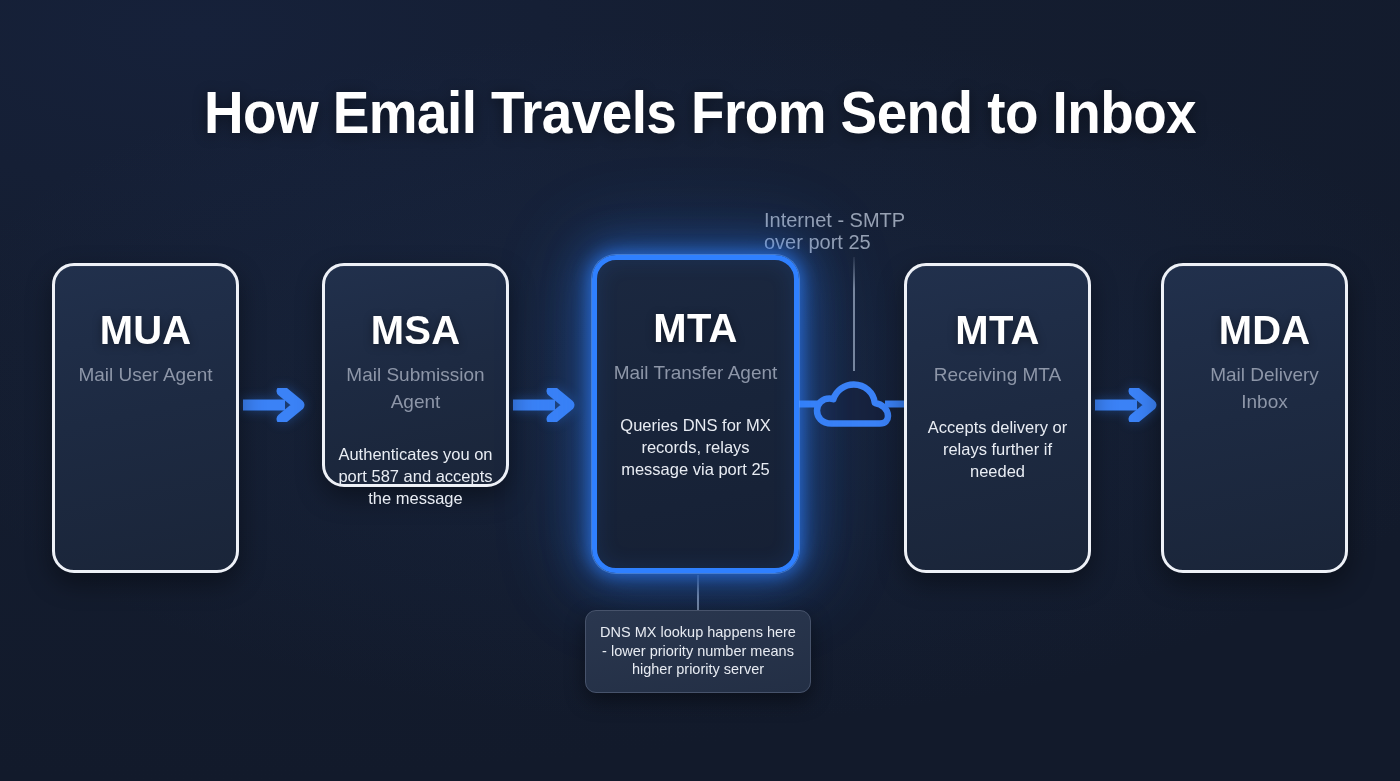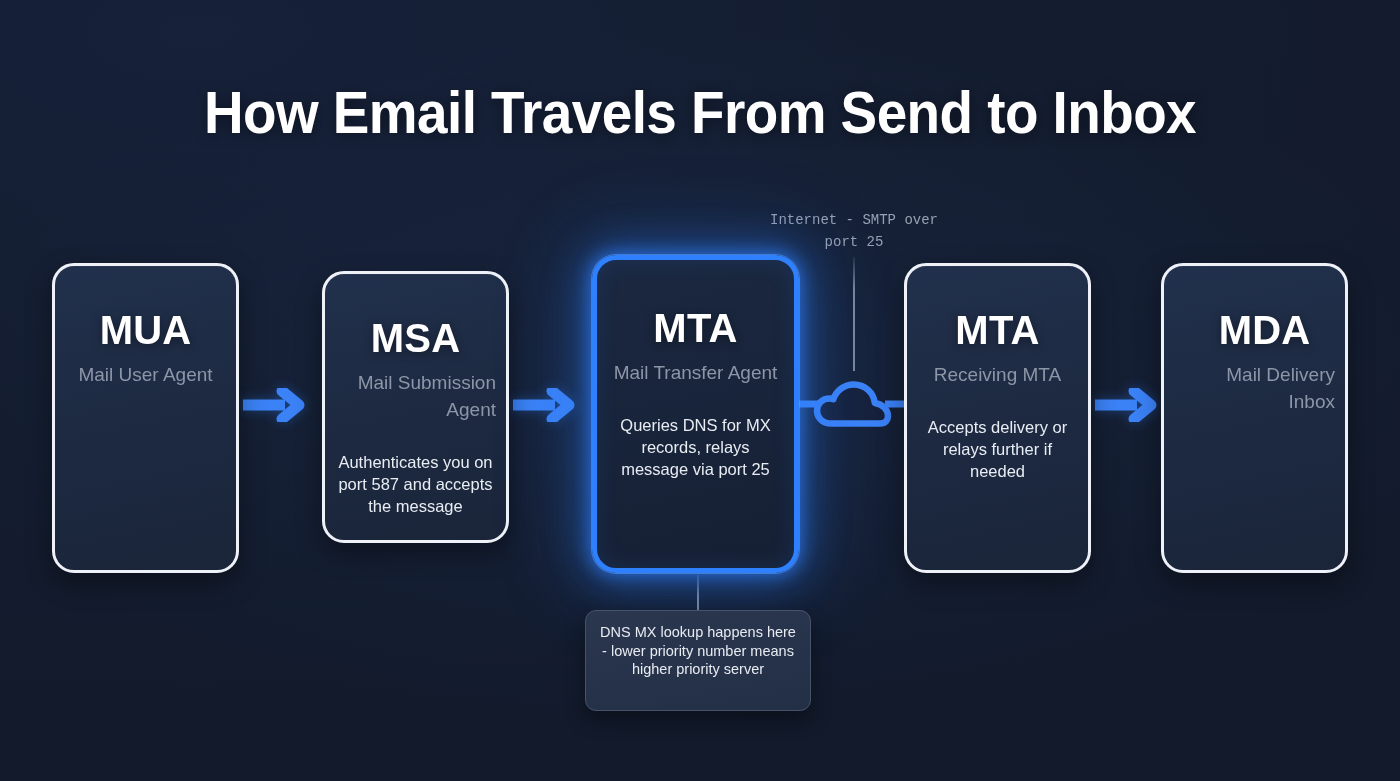--- a/index.html
+++ b/index.html
@@ -83,21 +83,21 @@
     letter-spacing: 0.2px;
     text-align: center;
     text-shadow: 0 2px 10px rgba(0,0,0,0.40);
   }
   .card-sub {
     margin-top: 9px;
     font-size: 19px;
     line-height: 27px;
     font-weight: 400;
     color: #8d96a8;
-    text-align: right;
+    text-align: center;
     padding: 0 10px;
   }
   .card-desc {
     margin-top: 28px;
     font-size: 16.5px;
     line-height: 22px;
     font-weight: 400;
     color: #e8ecf3;
     text-align: center;
     padding: 0 13px;
@@ -110,26 +110,24 @@
     filter: drop-shadow(0 0 6px rgba(47,128,255,0.35));
   }
 
   
   .cloud-wrap {
     position: absolute;
     z-index: 4;
   }
   .net-label {
     position: absolute;
-    text-align: center;
-    font-size: 14px;
+    font-size: 20px;
     line-height: 22px;
     color: #97a1b3;
     z-index: 4;
-    font-family: Liberation Mono, monospace;
   }
   .net-stem {
     position: absolute;
     width: 2px;
     background: linear-gradient(180deg, rgba(150,163,184,0.10) 0%, rgba(150,163,184,0.78) 28%, rgba(150,163,184,0.78) 100%);
     z-index: 3;
   }
 
   
   .tip-stem {
@@ -142,21 +140,21 @@
     position: absolute;
     box-sizing: border-box;
     border-radius: 11px;
     background: linear-gradient(170deg, #2a374f 0%, #232f45 100%);
     border: 1px solid #47536b;
     box-shadow: 0 8px 20px rgba(0,0,0,0.42);
     color: #e7ebf2;
     font-size: 14.5px;
     line-height: 18.5px;
     text-align: center;
-    padding: 12px 14px 31px;
+    padding: 12px 14px 13px;
     z-index: 6;
   }
 </style>
 </head>
 <body>
 
 <div id="stage">
 
   <div class="title">How Email Travels From Send to Inbox</div>
 
@@ -167,21 +165,21 @@
 
   <div class="arrow" style="left:243px; top:388px; width:62px; height:34px;">
     <svg width="62" height="34" viewBox="0 0 62 34" xmlns="http://www.w3.org/2000/svg" aria-hidden="true">
       <g fill="none" stroke="#3b82f6" stroke-width="11" stroke-linecap="butt">
         <line x1="0" y1="17" x2="42" y2="17"></line>
       </g>
       <path d="M39 3 L56 17 L39 31" fill="none" stroke="#3b82f6" stroke-width="11" stroke-linecap="round" stroke-linejoin="round"></path>
     </svg>
   </div>
 
-  <div class="card" style="left:322px; top:263px; width:187px; height:272px; padding-top:42px;margin-top:8px;">
+  <div class="card" style="left:322px; top:263px; width:187px; height:224px; padding-top:42px;">
     <div class="card-code">MSA</div>
     <div class="card-sub">Mail Submission Agent</div>
     <div class="card-desc">Authenticates you on port 587 and accepts the message</div>
   </div>
 
   <div class="arrow" style="left:513px; top:388px; width:62px; height:34px;">
     <svg width="62" height="34" viewBox="0 0 62 34" xmlns="http://www.w3.org/2000/svg" aria-hidden="true">
       <line x1="0" y1="17" x2="42" y2="17" fill="none" stroke="#3b82f6" stroke-width="11"></line>
       <path d="M39 3 L56 17 L39 31" fill="none" stroke="#3b82f6" stroke-width="11" stroke-linecap="round" stroke-linejoin="round"></path>
     </svg>

